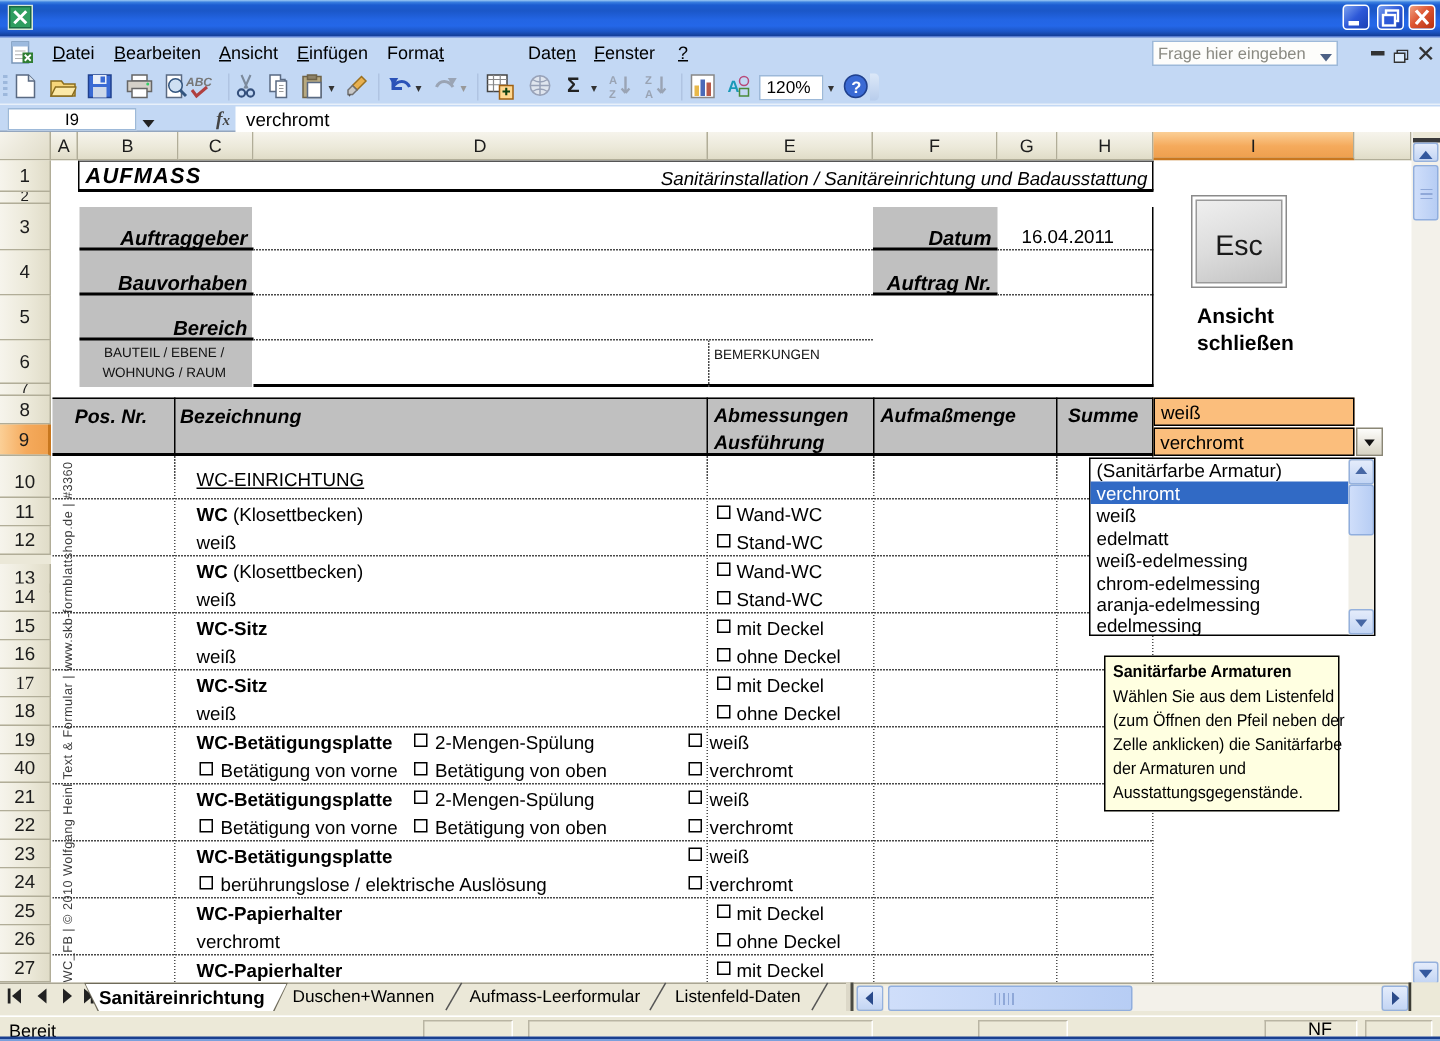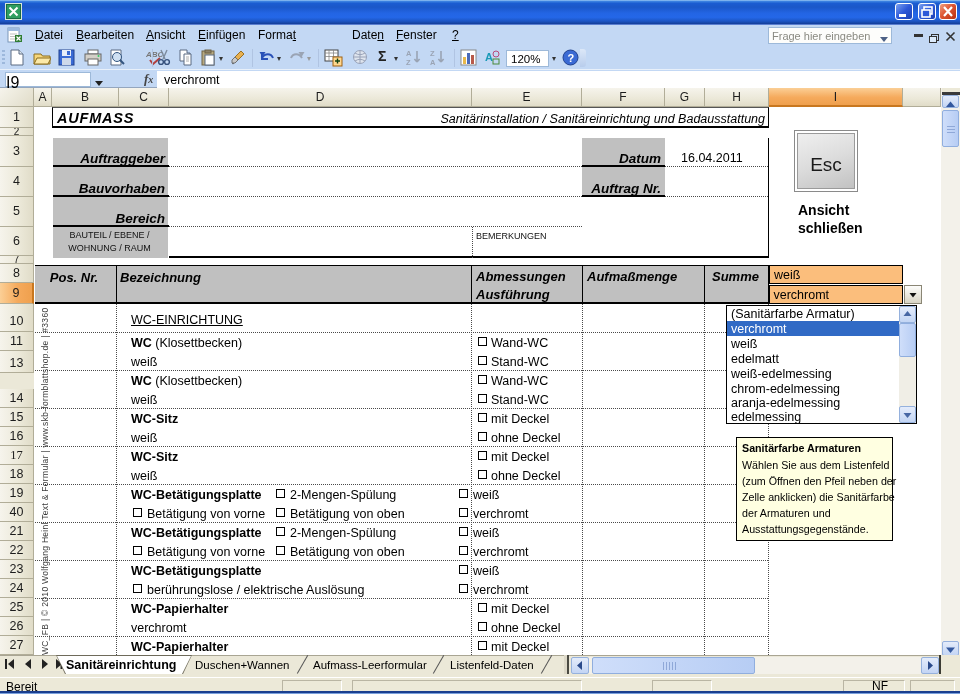--- a/index.html
+++ b/index.html
@@ -23,21 +23,21 @@
 #qbox .qarr{position:absolute;right:2px;top:5px;}
 
 
 #toolbar{left:0;top:46px;width:960px;height:24px;background:#c3d8f4;border-bottom:1px solid #e8f0fa;}
 .tbi{position:absolute;top:3px;width:18px;height:18px;}
 .tdiv{position:absolute;top:3px;width:1px;height:18px;background:#b0c4e2;}
 .darr{position:absolute;font-size:8px;color:#333;top:8px;}
 
 
 #fbar{left:0;top:70px;width:960px;height:18px;background:#c3d8f4;border-bottom:1px solid #94a6be;}
-#namebox{left:5px;top:72px;width:86px;height:15px;background:#fff;border:1px solid #9db9d9;font-size:16px;padding:1px 0 0 0;}
+#namebox{left:5px;top:72px;width:86px;height:15px;background:#fff;border:1px solid #9db9d9;font-size:11px;padding:1px 0 0 0;text-align:center;}
 #fxtext{left:157px;top:71px;width:803px;height:17px;background:#fff;border:none;font-size:12.5px;padding:2px 0 0 7px;}
 
 
 #colhdr{left:0;top:88px;width:941px;height:19px;background:#ebe8d8;}
 .ch{position:absolute;top:0;height:19px;background:linear-gradient(180deg,#f6f4ec 0%,#ebe8d8 60%,#e0dcc8 100%);border-right:1px solid #b1ad98;border-bottom:1px solid #b1ad98;font-size:12px;color:#1c1c1c;text-align:center;padding-top:2px;}
 .ch.sel{background:linear-gradient(180deg,#fbcf96 0%,#f5aa5c 55%,#efa04e 100%);border-bottom:2px solid #c8771f;}
 #rowhdr{left:0;top:107px;width:34px;height:548px;background:#ebe8d8;}
 .rh{position:absolute;left:0;width:34px;background:linear-gradient(90deg,#f6f4ec 0%,#ebe8d8 60%,#e0dcc8 100%);border-right:1px solid #b1ad98;border-bottom:1px solid #b1ad98;font-size:12.5px;color:#1c1c1c;text-align:center;overflow:hidden;}
 .rh.sel{background:linear-gradient(90deg,#fbcf96 0%,#f5aa5c 55%,#efa04e 100%);border-right:2px solid #c8771f;}
 #selall{left:0;top:88px;width:34px;height:19px;background:linear-gradient(135deg,#f6f4ec,#e0dcc8);border-right:1px solid #b1ad98;border-bottom:1px solid #b1ad98;}
@@ -147,21 +147,21 @@
           <rect x="4" y="10" width="10" height="6" fill="#fff" stroke="#666"></rect>
           <circle cx="14.5" cy="7" r="1" fill="#3c6"></circle>
         </svg></div>
 
     <div class="tbi abs" style="left:108px;top:49px;"><svg width="17" height="17">
           <path d="M3 1h10v15H3z" fill="#fff" stroke="#5a6a82"></path>
           <circle cx="9" cy="8" r="4.5" fill="#cfe0f2" stroke="#33557f"></circle>
           <path d="M12 11l4 4" stroke="#33557f" stroke-width="2"></path>
         </svg></div>
 
-    <div class="tbi abs" style="left:146px;top:49px;font-style:italic;"><svg width="18" height="17">
+    <div class="tbi abs" style="left:124px;top:49px;font-style:italic;"><svg width="18" height="17">
           <text x="0" y="8" font-size="8" font-weight="bold" fill="#777">ABC</text>
           <path d="M4 11l3 4 7-6" stroke="#b04040" stroke-width="2" fill="none"></path>
         </svg></div>
     <div class="tdiv abs" style="left:152px;top:49px;"></div>
 
     <div class="tbi abs" style="left:156px;top:49px;"><svg width="16" height="17">
           <path d="M5 1l4 9M11 1l-4 9" stroke="#7c8a9c" stroke-width="1.4" fill="none"></path>
           <circle cx="5" cy="13" r="2.4" fill="none" stroke="#35507c" stroke-width="1.4"></circle>
           <circle cx="11" cy="13" r="2.4" fill="none" stroke="#35507c" stroke-width="1.4"></circle>
         </svg></div>
@@ -282,21 +282,21 @@
     <div class="rh abs" style="top:136px;height:31px;line-height:30px;">3</div>
     <div class="rh abs" style="top:167px;height:30px;line-height:29px;">4</div>
     <div class="rh abs" style="top:197px;height:30px;line-height:29px;">5</div>
     <div class="rh abs" style="top:227px;height:29px;line-height:28px;">6</div>
     <div class="rh abs" style="top:256px;height:8px;line-height:7px;font-size:10px;">7</div>
     <div class="rh abs" style="top:264px;height:19px;line-height:18px;">8</div>
     <div class="rh sel abs" style="top:283px;height:21px;line-height:20px;">9</div>
     <div class="rh abs" style="top:304px;height:28px;line-height:34px;">10</div>
     <div class="rh abs" style="top:332px;height:19px;line-height:18px;">11</div>
     <div class="rh abs" style="top:351px;height:19px;line-height:18px;">12</div>
-    <div class="rh abs" style="top:354px;height:19px;line-height:18px;">13</div>
+    <div class="rh abs" style="top:376px;height:19px;line-height:18px;">13</div>
     <div class="rh abs" style="top:389px;height:19px;line-height:18px;">14</div>
     <div class="rh abs" style="top:408px;height:19px;line-height:18px;">15</div>
     <div class="rh abs" style="top:427px;height:19px;line-height:18px;">16</div>
     <div class="rh abs" style="top:446px;height:19px;line-height:18px;font-family:Liberation Serif, serif;">17</div>
     <div class="rh abs" style="top:465px;height:19px;line-height:18px;">18</div>
     <div class="rh abs" style="top:484px;height:19px;line-height:18px;">19</div>
     <div class="rh abs" style="top:503px;height:19px;line-height:18px;">40</div>
     <div class="rh abs" style="top:522px;height:19px;line-height:18px;">21</div>
     <div class="rh abs" style="top:541px;height:19px;line-height:18px;">22</div>
     <div class="rh abs" style="top:560px;height:19px;line-height:18px;">23</div>

